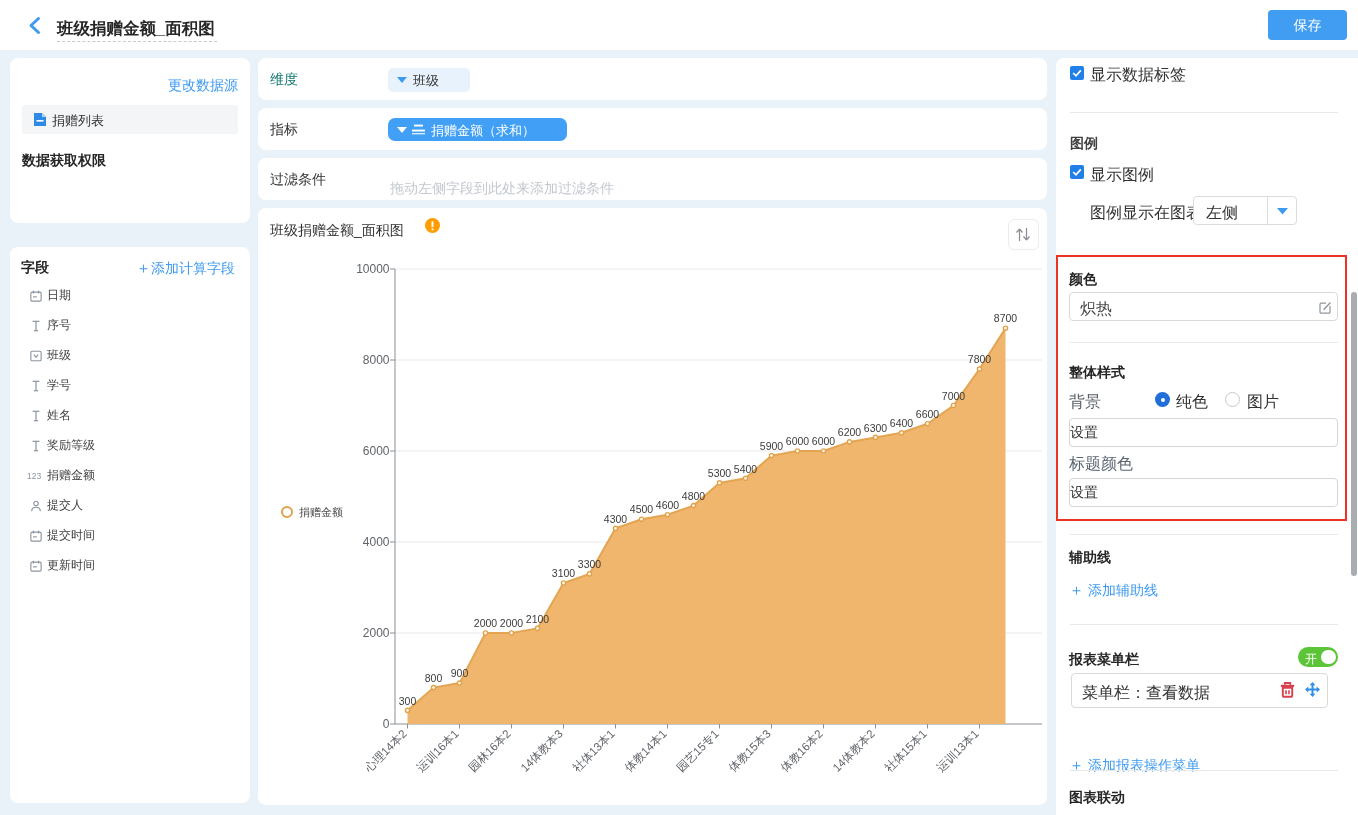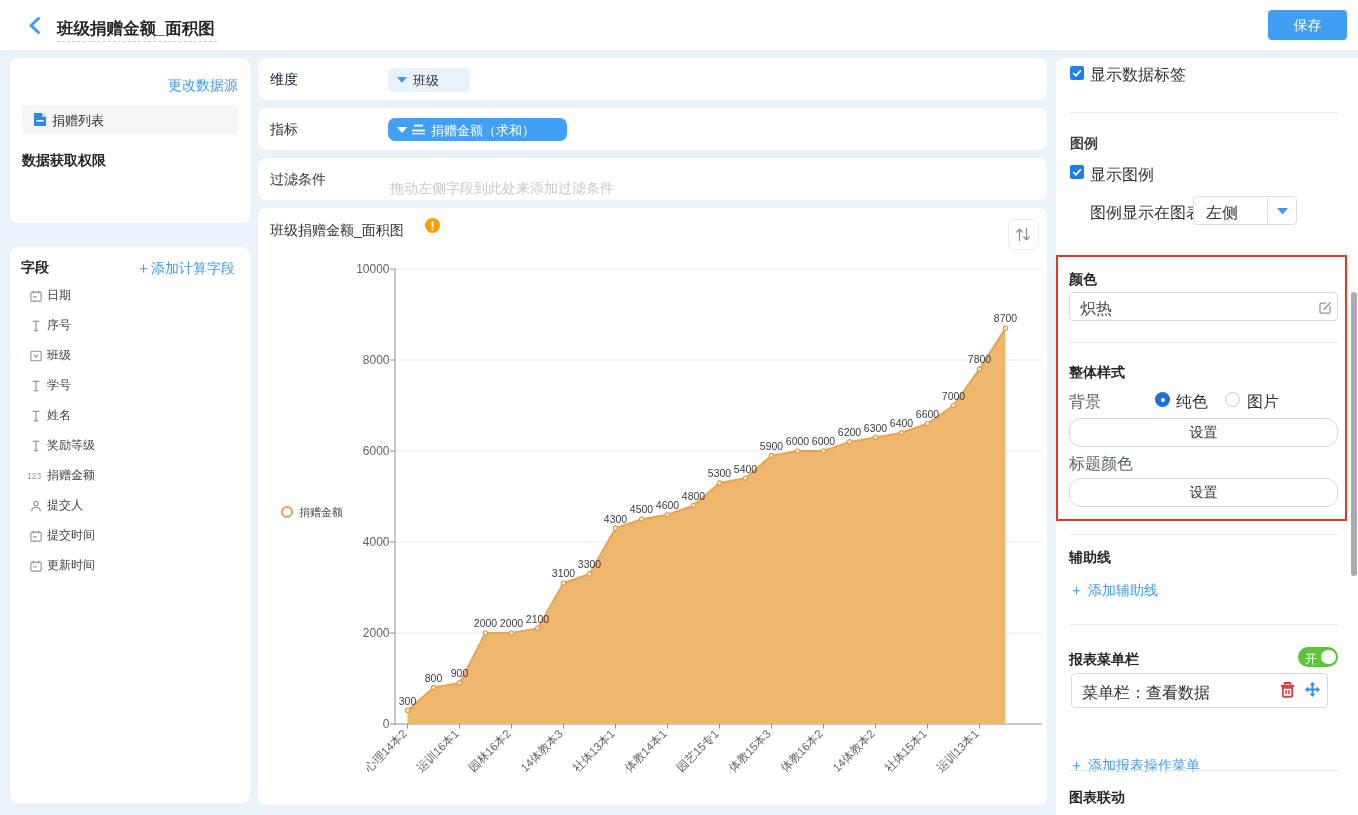--- a/index.html
+++ b/index.html
@@ -9,22 +9,22 @@
 .card{position:absolute;background:#fff;border-radius:8px;}
 .bold{font-weight:bold;}
 .blue{color:#3e9af0;}
 .btn-blue{background:#419df1;color:#fff;text-align:center;border-radius:3px;}
 .fs13{font-size:13px;}
 .fs14{font-size:14px;}
 .fs14r{font-size:16px;color:#333;}
 .hdiv{position:absolute;height:1px;background:#e9e9e9;}
 .cb{position:absolute;width:14px;height:14px;background:#2080e8;border-radius:2px;}
 .cb svg{position:absolute;left:1px;top:1px;}
-.obtn{position:absolute;border:1px solid #d6d6d6;border-radius:12px;background:#fff;
-      text-align:center;font-size:14px;color:#333;line-height:27px;height:29px;}
+.obtn{position:absolute;border:1px solid #d6d6d6;border-radius:4px;background:#fff;
+      text-align:left;font-size:14px;color:#333;line-height:27px;height:29px;}
 </style></head>
 <body>
 <div id="app">
 
 <div class="abs" style="left:0;top:0;width:1358px;height:50px;background:#fff;"></div>
 <svg class="abs" style="left:27px;top:16px;" width="14" height="19" viewBox="0 0 14 19">
  <path d="M11.5 2.5 L4 9.5 L11.5 16.5" fill="none" stroke="#3e9af0" stroke-width="3" stroke-linecap="round" stroke-linejoin="round"></path>
 </svg>
 <div class="abs bold" style="left:57px;top:18px;font-size:16.5px;color:#262626;">班级捐赠金额_面积图</div>
 <div class="abs" style="left:57px;top:41px;width:160px;border-bottom:1px dashed #c9c9c9;"></div>
@@ -101,21 +101,21 @@
         <rect x="1" y="2.5" width="12" height="10.5" rx="1.5" fill="none" stroke="#8b94a0" stroke-width="1.3"></rect>
         <line x1="4" y1="0.8" x2="4" y2="4" stroke="#8b94a0" stroke-width="1.3"></line>
         <line x1="10" y1="0.8" x2="10" y2="4" stroke="#8b94a0" stroke-width="1.3"></line>
         <line x1="3.5" y1="8" x2="8" y2="8" stroke="#8b94a0" stroke-width="1.3"></line>
       </svg></div>
     <div class="abs" style="left:47px;top:557px;font-size:12px;color:#3f3f3f;">更新时间</div>
 
 <div class="card" style="left:258px;top:58px;width:789px;height:42px;"></div>
 <div class="card" style="left:258px;top:108px;width:789px;height:42px;"></div>
 <div class="card" style="left:258px;top:158px;width:789px;height:42px;"></div>
-<div class="abs fs14" style="left:270px;top:71px;color:#0f172a;">维度</div>
+<div class="abs fs14" style="left:270px;top:71px;color:#0f766e;">维度</div>
 <div class="abs fs14" style="left:270px;top:121px;color:#333;">指标</div>
 <div class="abs fs14" style="left:270px;top:171px;color:#333;">过滤条件</div>
 
 <div class="abs" style="left:388px;top:67.5px;width:82px;height:24px;background:#e8f2fc;border-radius:5px;"></div>
 <svg class="abs" style="left:397px;top:76px;" width="10" height="8" viewBox="0 0 10 8">
       <path d="M0 1 h10 l-5 6 z" fill="#3e9af0"></path>
     </svg>
 <div class="abs fs13" style="left:413px;top:72px;color:#333;">班级</div>
 
 <div class="abs" style="left:388px;top:117.5px;width:179px;height:23.5px;background:#419ff5;border-radius:7px;"></div>

